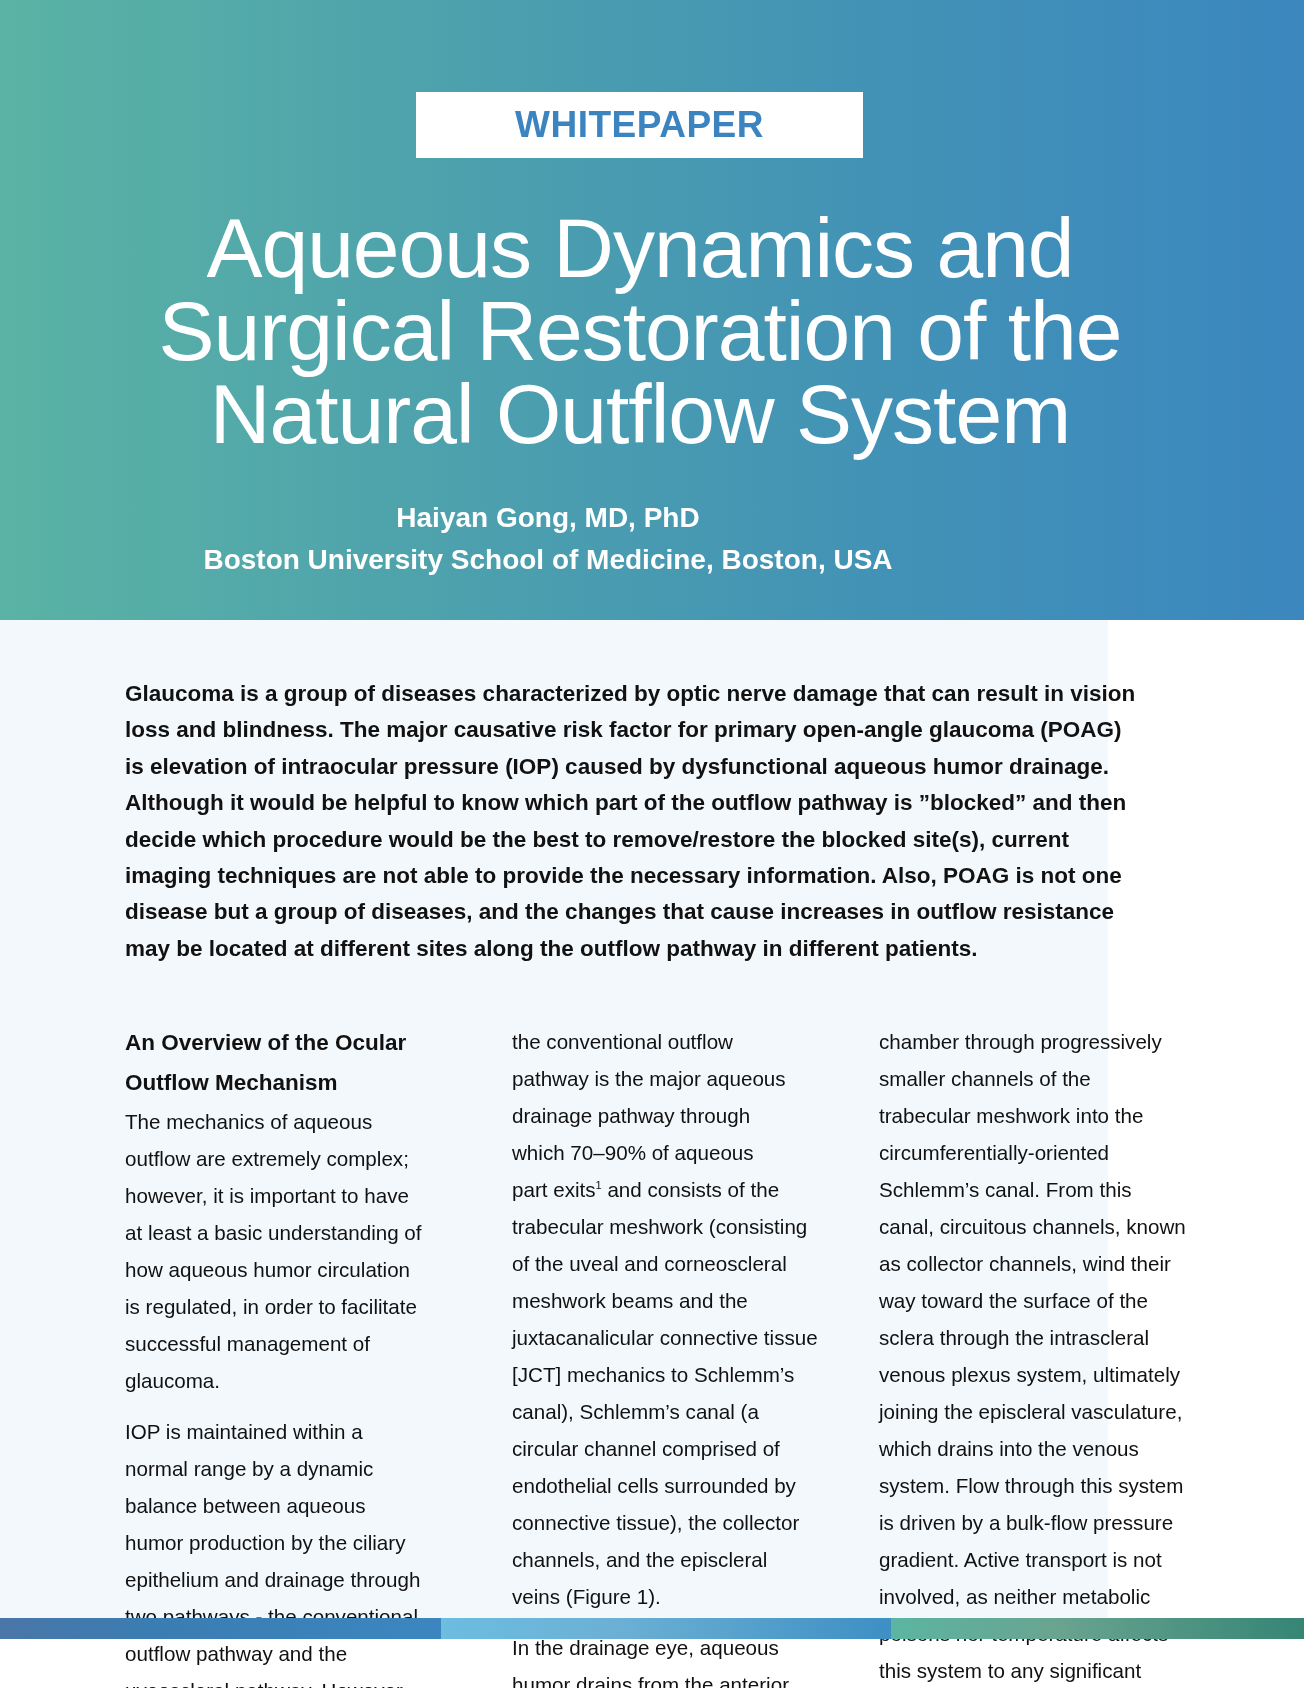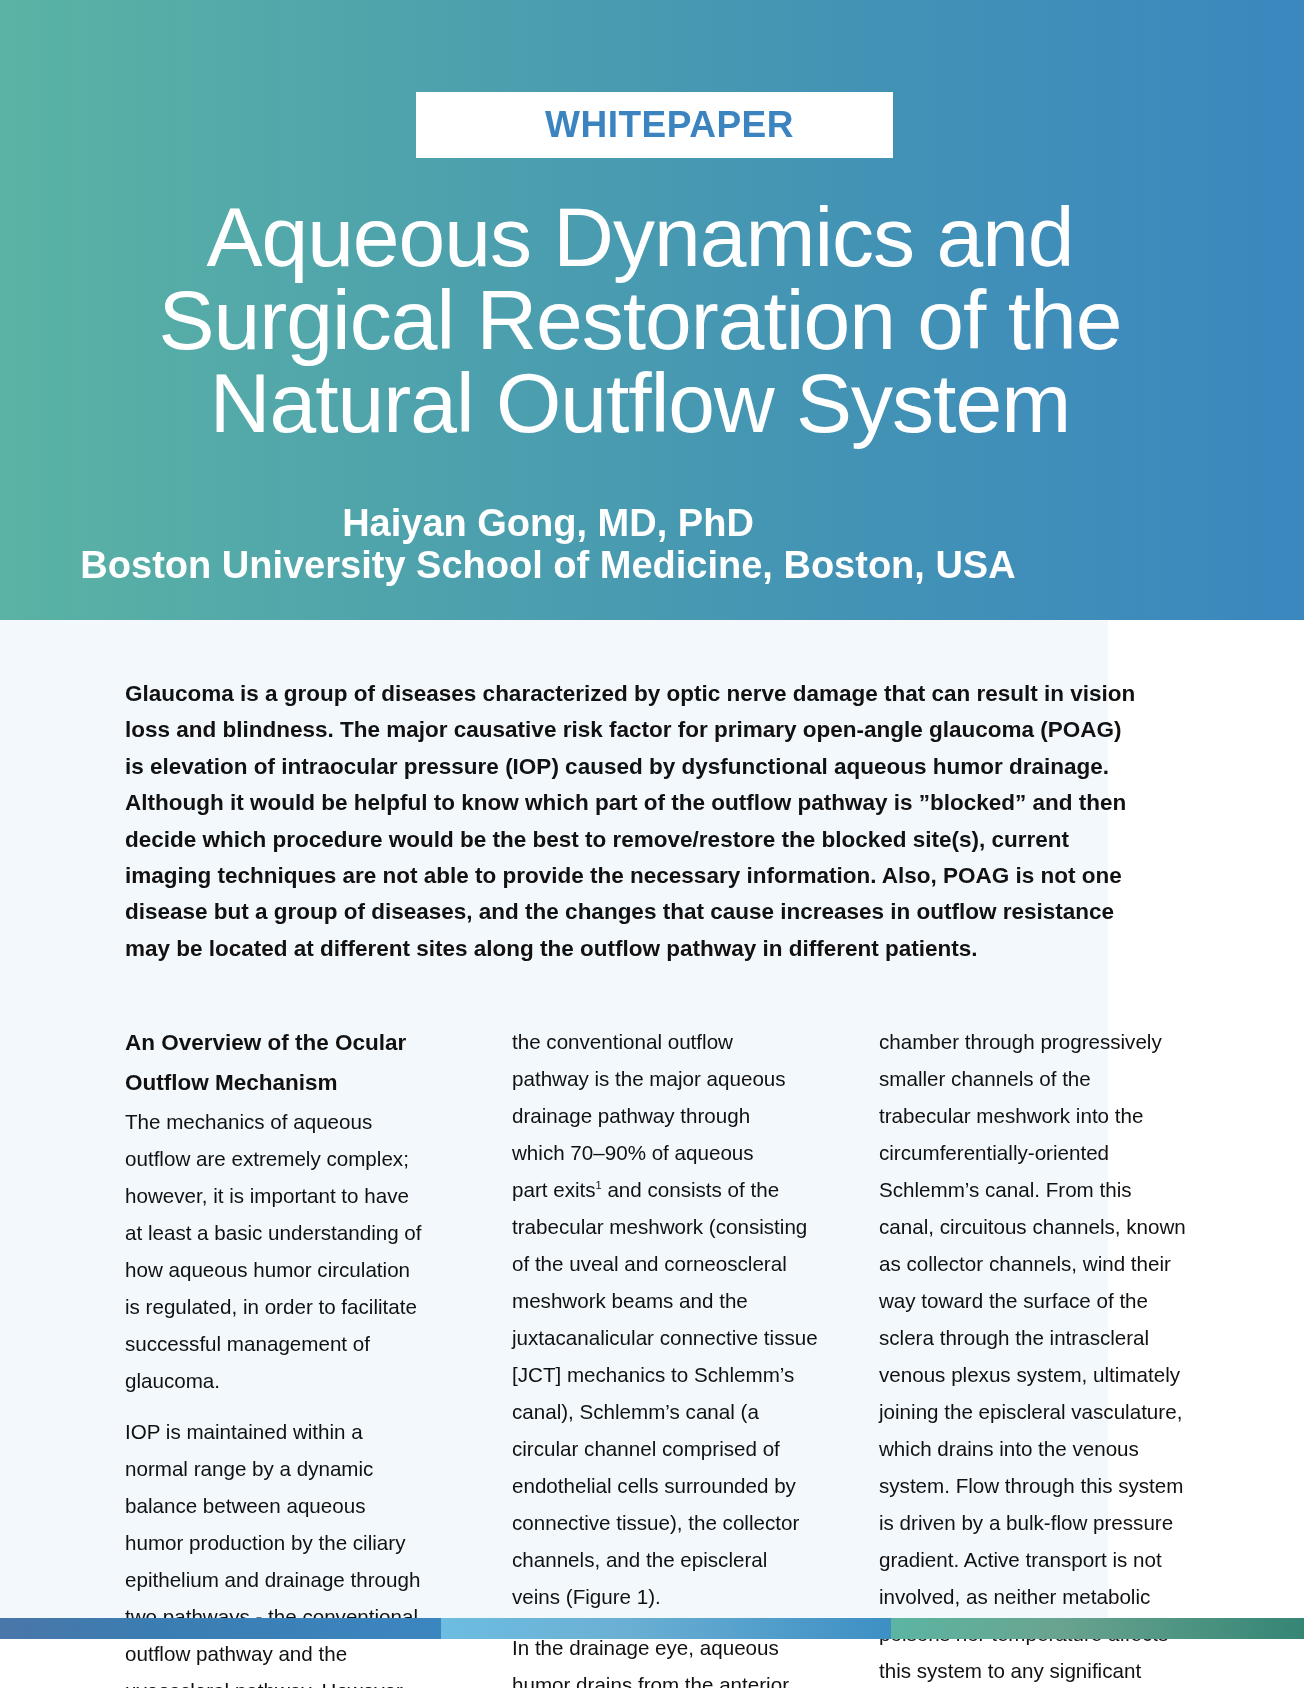--- a/index.html
+++ b/index.html
@@ -16,50 +16,50 @@
     position: absolute;
     left: 0; top: 0;
     width: 1304px; height: 620px;
     background: linear-gradient(90deg, #5ab3a4 0%, #4da1ad 35%, #4393b5 65%, #3b87bf 100%);
   }
   .badge {
     position: absolute;
     left: 416px; top: 92px;
     width: 447px; height: 66px;
     background: #ffffff;
-    display: flex; align-items: center; justify-content: center; padding-left: 30px;
+    display: flex; align-items: center; justify-content: center;
   }
   .badge span {
     font-family: "Liberation Sans", sans-serif;
     font-weight: 700;
     font-size: 37px;
     color: #3b84c0;
     letter-spacing: 0.5px;
   }
   .title {
     position: absolute;
-    left: 0; top: 196px;
+    left: 0; top: 207px;
     width: 1280px;
     text-align: center;
     color: #ffffff;
     font-family: "Liberation Sans", sans-serif;
     font-weight: 300;
     font-size: 84px;
     line-height: 83px;
     letter-spacing: -1px;
     margin: 0;
   }
   .title .line { display: block; white-space: nowrap; }
   .author, .affil {
     position: absolute;
     left: 0; width: 1096px;
     text-align: center;
     color: #ffffff;
     font-weight: 700;
-    font-size: 38px;
+    font-size: 28px;
     white-space: nowrap;
   }
   .author { top: 502px; }
   .affil { top: 544px; }
   .content {
     position: absolute;
     left: 0; top: 620px;
     width: 1108px; height: 998px;
     background: #f3f8fc;
   }

